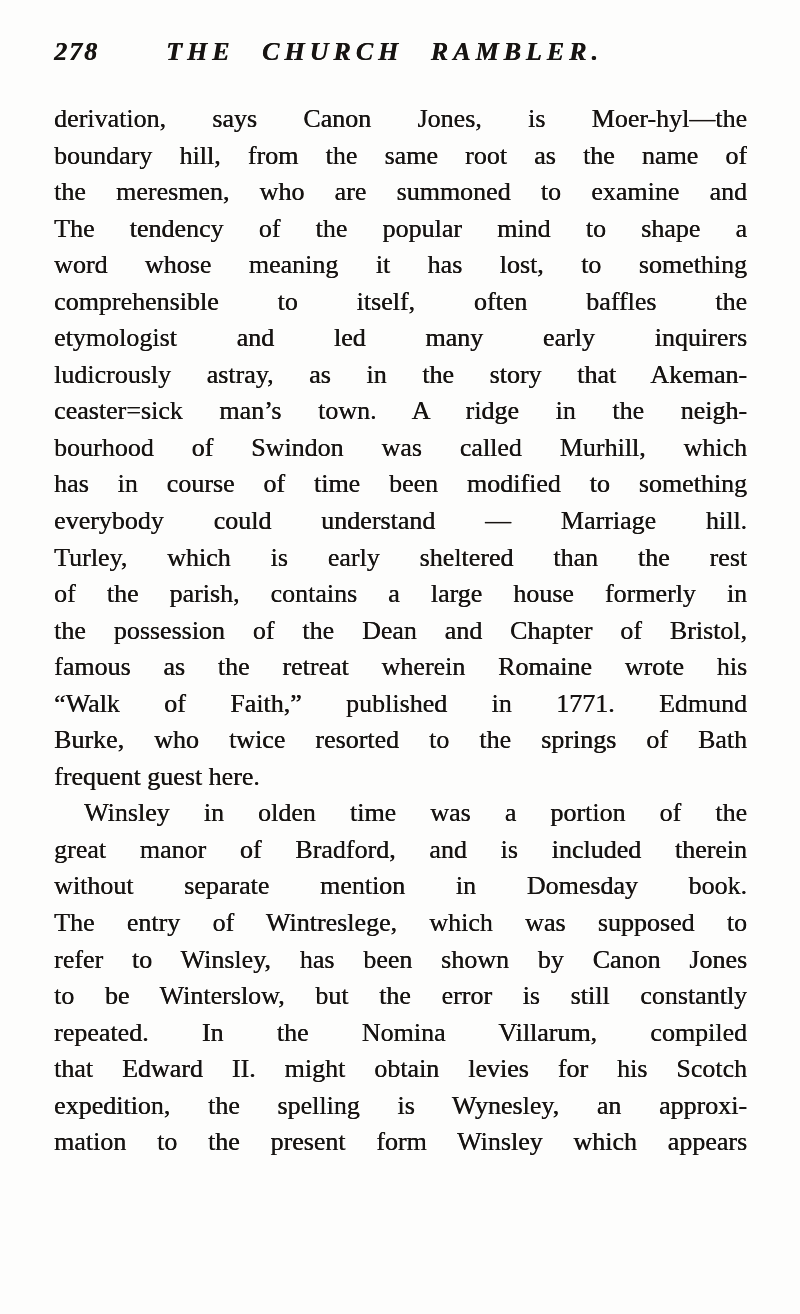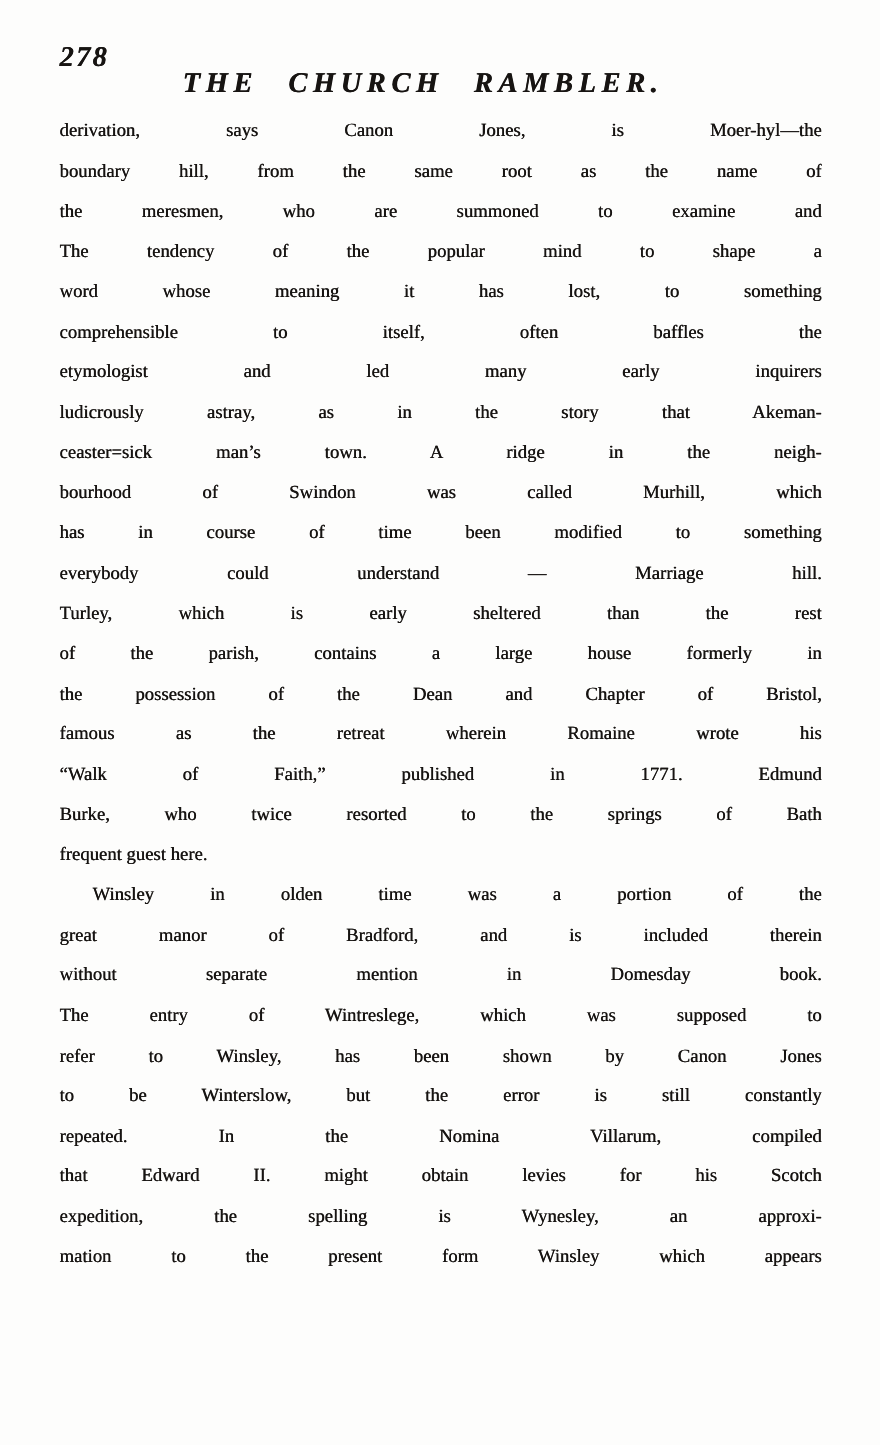--- a/index.html
+++ b/index.html
@@ -35,29 +35,28 @@
     top: 2px;
     letter-spacing: 2px;
   }
   .running-title {
     position: absolute;
     left: 112px;
     top: 2px;
     letter-spacing: 5px;
     word-spacing: 16px;
     white-space: nowrap;
-    margin-top: 24px;
   }
   
   .text-block {
     position: absolute;
     left: 54px;
     top: 101px;
     width: 693px;
-    font-size: 17px;
+    font-size: 26px;
     text-shadow: 0.35px 0 0 currentColor;
   }
   .paragraph {
     margin: 0;
     padding: 0;
   }
   .line {
     height: 36.55px;
     line-height: 36.55px;
     text-align: justify;

